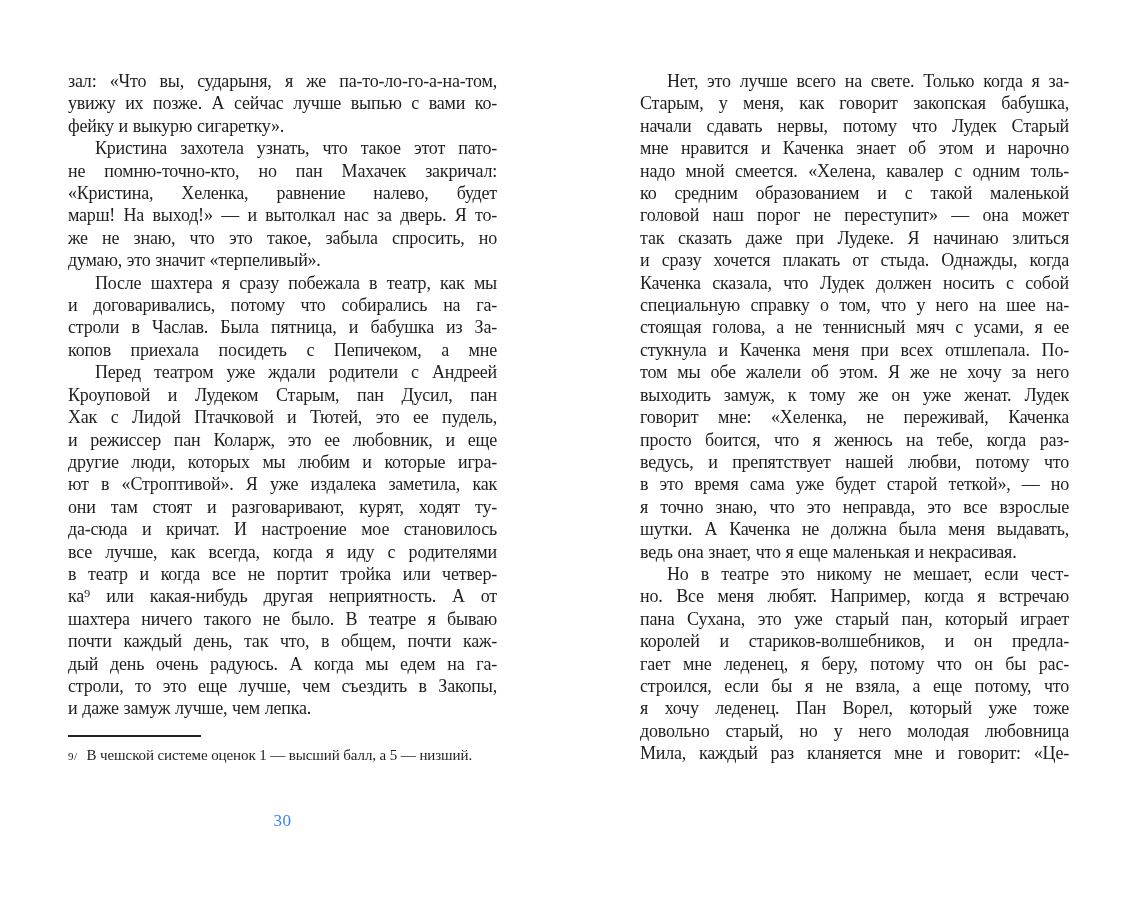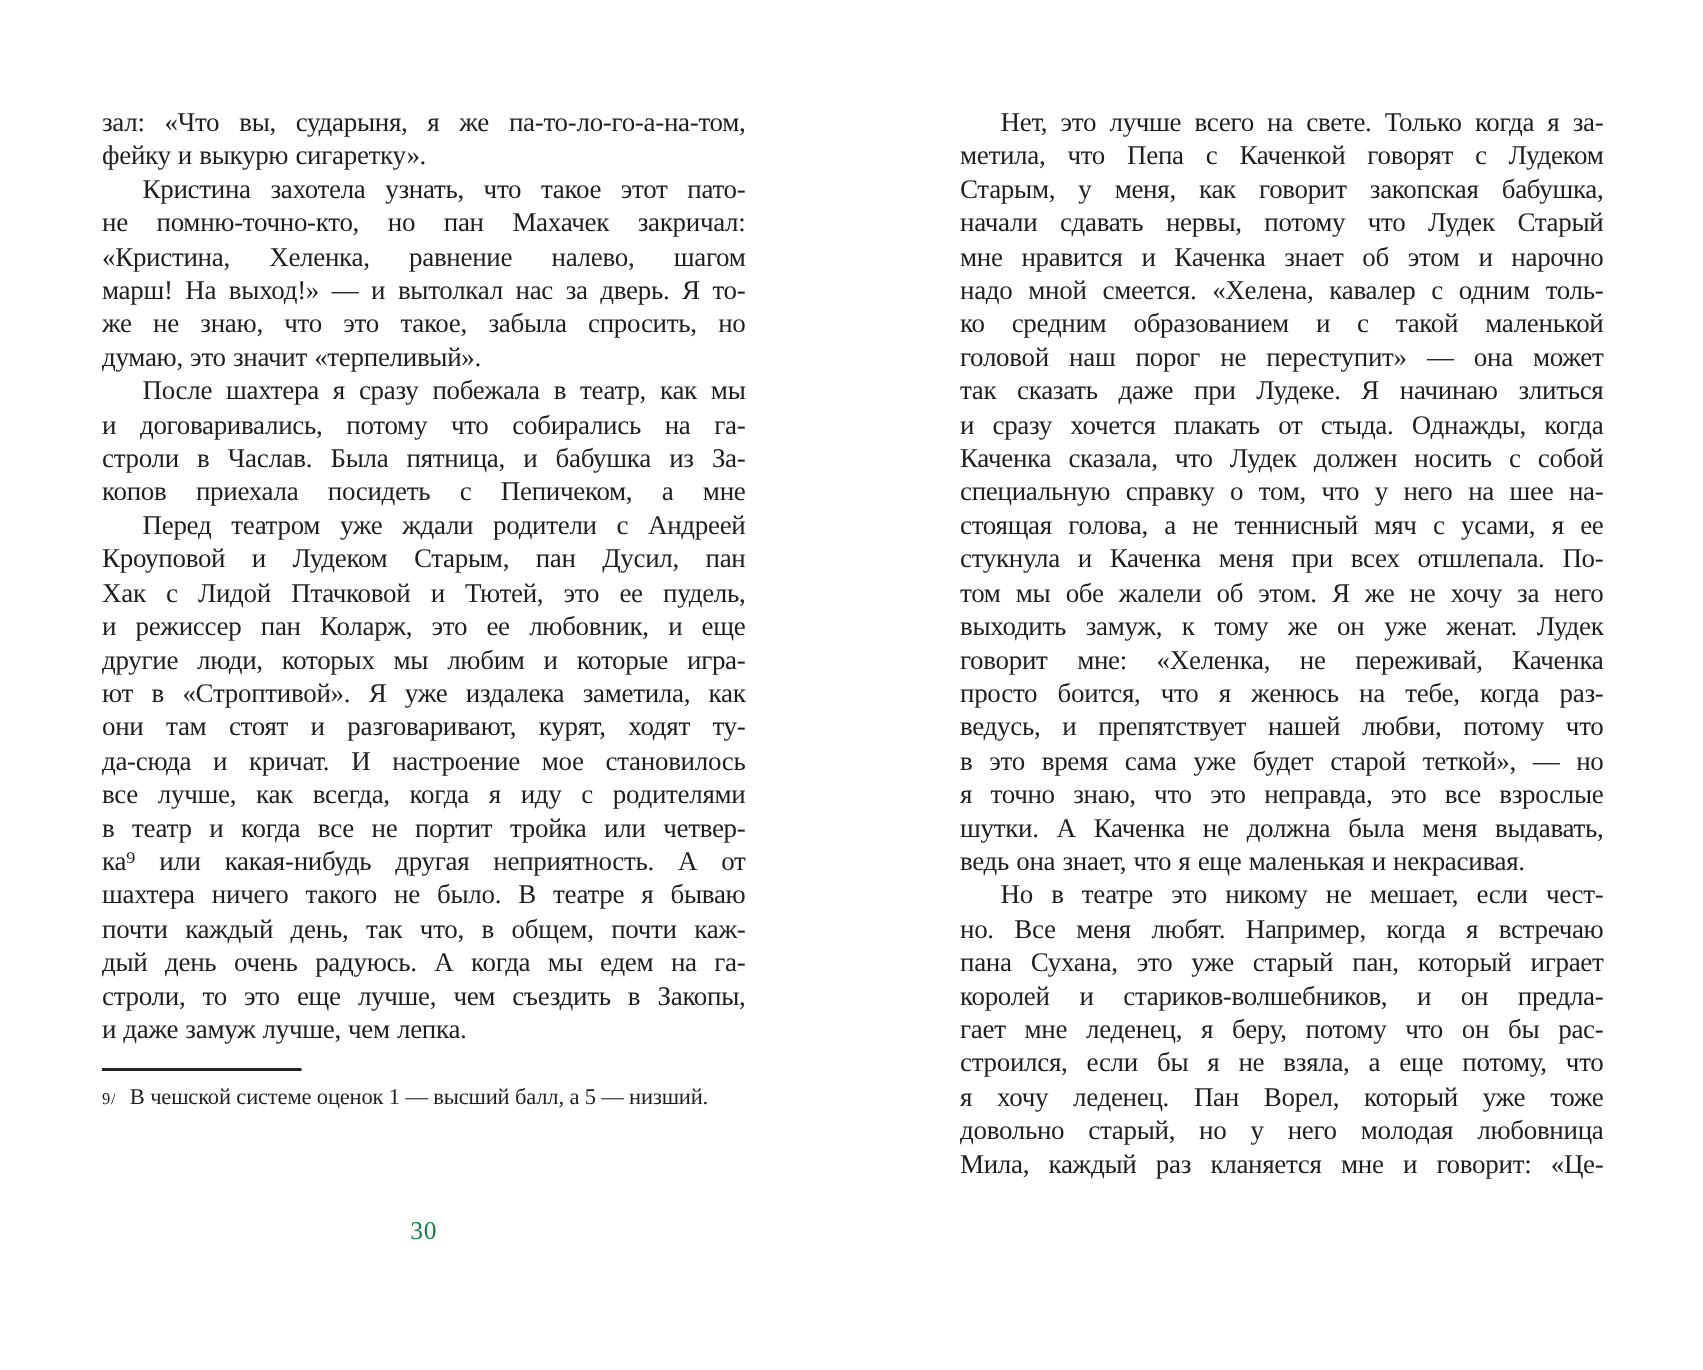--- a/index.html
+++ b/index.html
@@ -64,39 +64,40 @@
     letter-spacing: 0.5px;
   }
   .page-number {
     position: absolute;
     top: 811px;
     left: 0;
     width: 429px;
     text-align: center;
     font-size: 17px;
     letter-spacing: 0.5px;
-    color: #15803d;
+    color: #3b82f6;
   }
 </style>
 </head>
 <body>
 
 <div class="spread">
 
   <div class="page page-left">
     <div class="text-block">
       <div>
           <div class="para">
             <div class="line">зал: «Что вы, сударыня, я же па-то-ло-го-а-на-том,</div>
+            <div class="line">увижу их позже. А сейчас лучше выпью с вами ко-</div>
             <div class="line endline">фейку и выкурю сигаретку».</div>
           </div>
           <div class="para">
             <div class="line indent">Кристина захотела узнать, что такое этот пато-</div>
             <div class="line">не помню-точно-кто, но пан Махачек закричал:</div>
-            <div class="line">«Кристина, Хеленка, равнение налево, шагом</div>
+            <div class="line">«Кристина, Хеленка, равнение налево, будет</div>
             <div class="line">марш! На выход!» — и вытолкал нас за дверь. Я то-</div>
             <div class="line">же не знаю, что это такое, забыла спросить, но</div>
             <div class="line endline">думаю, это значит «терпеливый».</div>
           </div>
           <div class="para">
             <div class="line indent">После шахтера я сразу побежала в театр, как мы</div>
             <div class="line">и договаривались, потому что собирались на га-</div>
             <div class="line">строли в Часлав. Была пятница, и бабушка из За-</div>
             <div class="line">копов приехала посидеть с Пепичеком, а мне</div>
           </div>
@@ -127,21 +128,20 @@
       </div>
     </div>
     <div class="page-number">30</div>
   </div>
 
   <div class="page page-right">
     <div class="text-block">
       <div>
           <div class="para">
             <div class="line indent">Нет, это лучше всего на свете. Только когда я за-</div>
-            <div class="line">метила, что Пепа с Каченкой говорят с Лудеком</div>
             <div class="line">Старым, у меня, как говорит закопская бабушка,</div>
             <div class="line">начали сдавать нервы, потому что Лудек Старый</div>
             <div class="line">мне нравится и Каченка знает об этом и нарочно</div>
             <div class="line">надо мной смеется. «Хелена, кавалер с одним толь-</div>
             <div class="line">ко средним образованием и с такой маленькой</div>
             <div class="line">головой наш порог не переступит» — она может</div>
             <div class="line">так сказать даже при Лудеке. Я начинаю злиться</div>
             <div class="line">и сразу хочется плакать от стыда. Однажды, когда</div>
             <div class="line">Каченка сказала, что Лудек должен носить с собой</div>
             <div class="line">специальную справку о том, что у него на шее на-</div>

